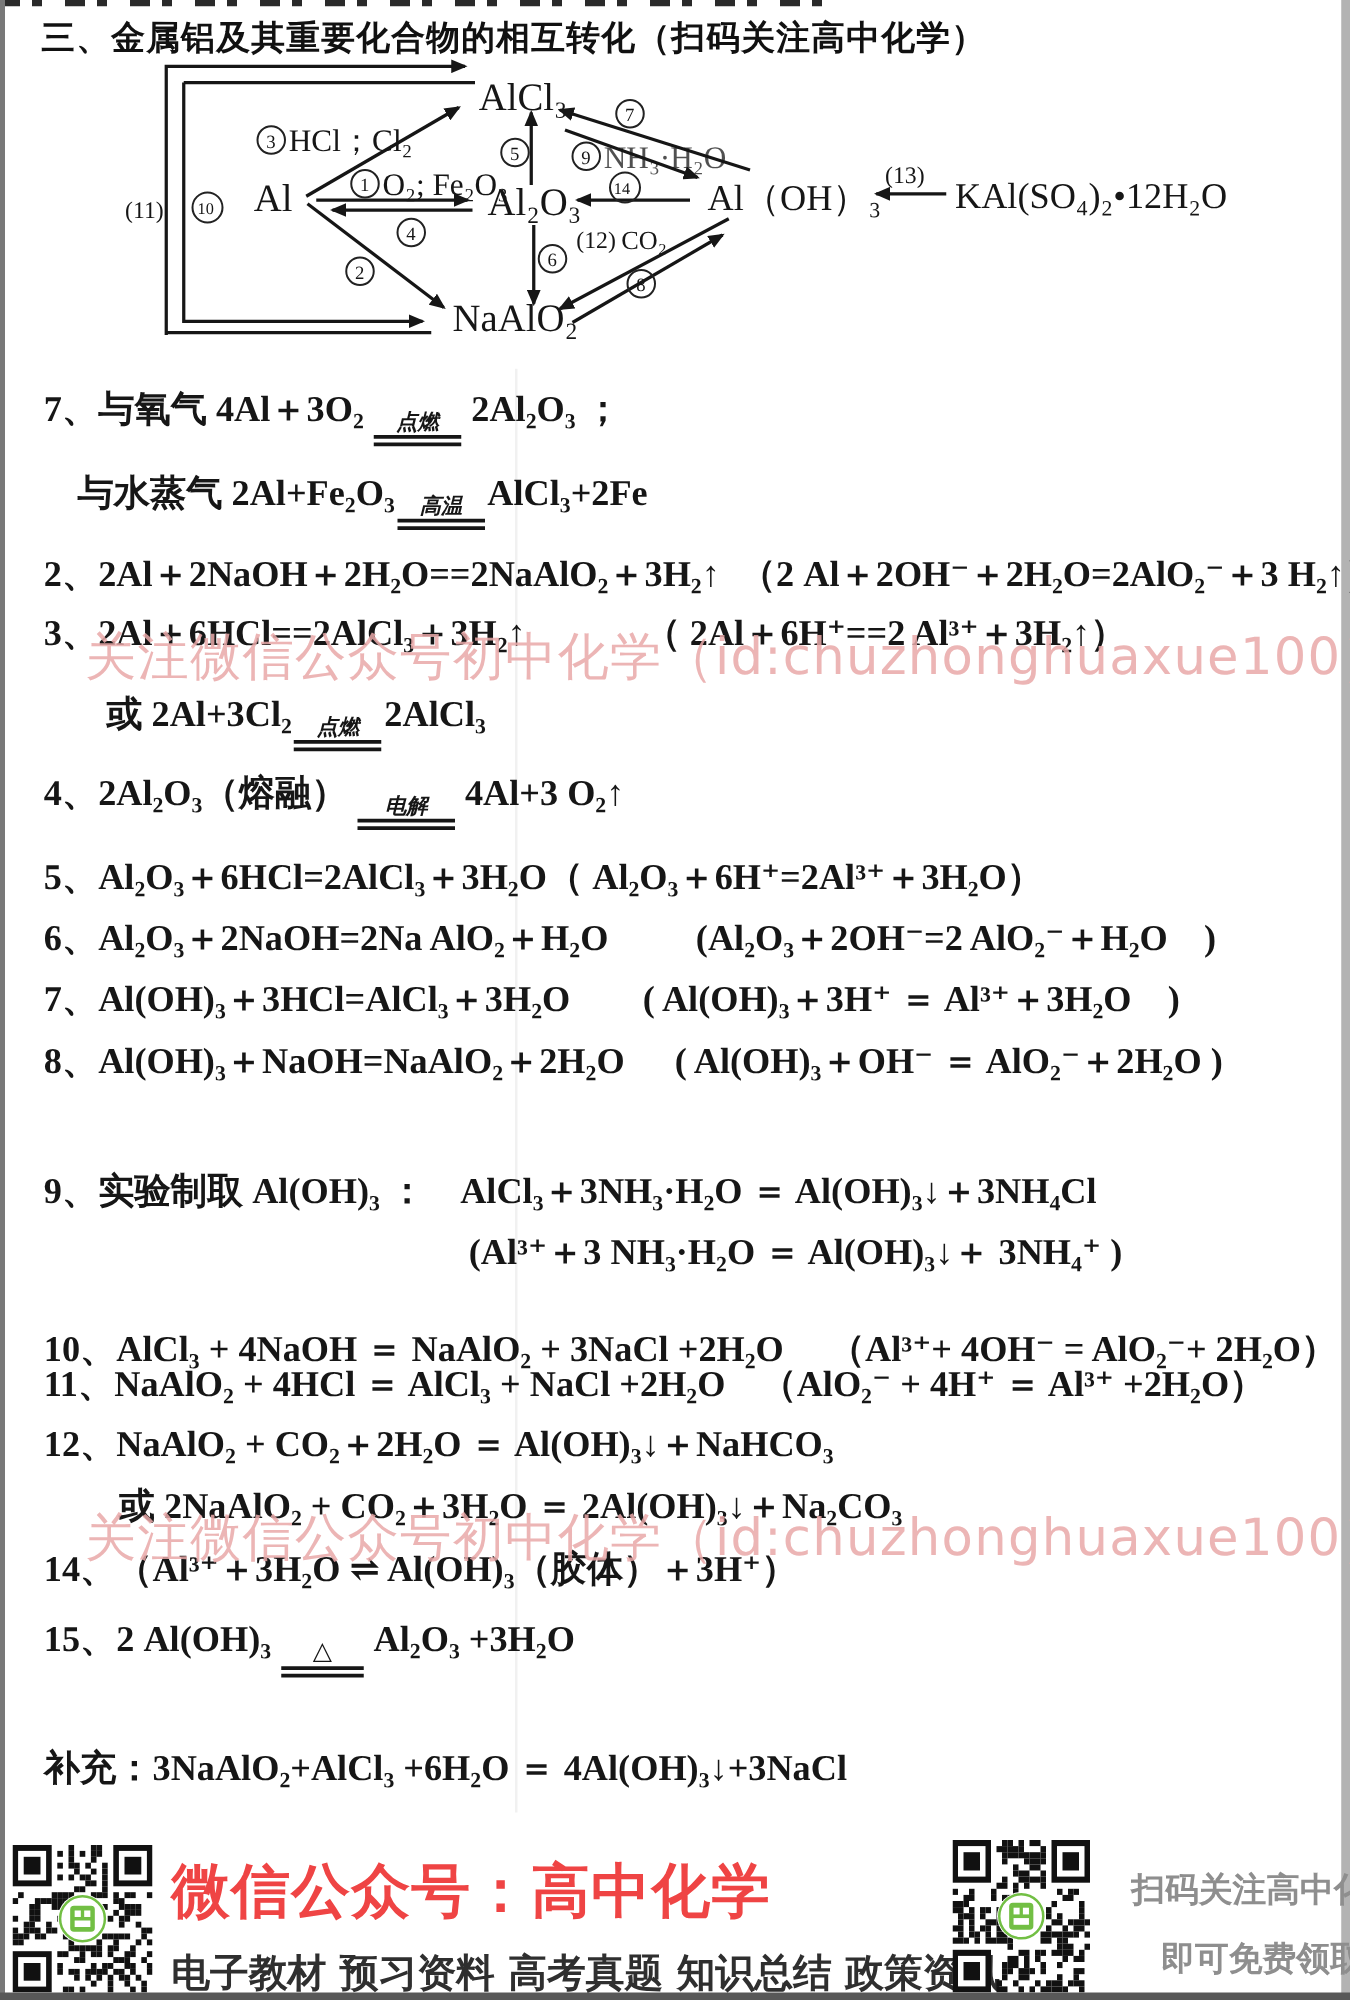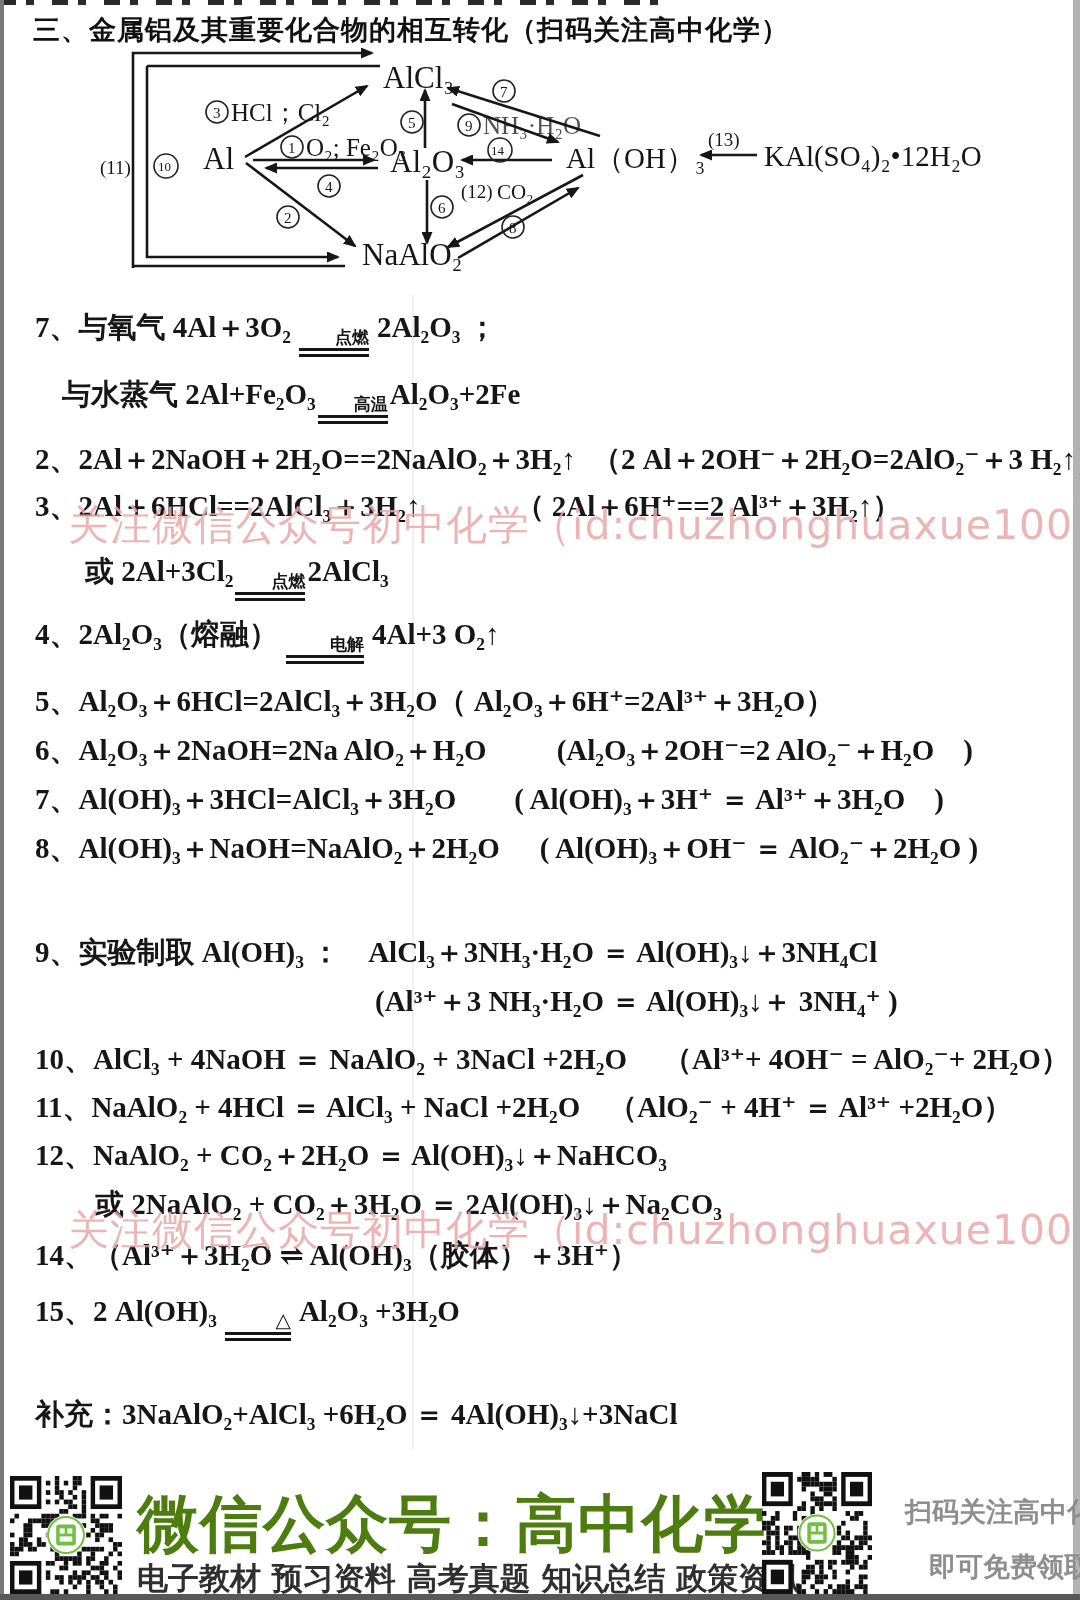--- a/index.html
+++ b/index.html
@@ -3,29 +3,29 @@
 <meta charset="utf-8">
 <style>
   html,body{margin:0;padding:0;}
   body{width:1080px;height:1600px;position:relative;background:#ffffff;overflow:hidden;
        font-family:"Liberation Serif","DejaVu Serif","DejaVu Sans",serif;}
   .abs{position:absolute;white-space:nowrap;}
   .title{left:33px;top:12px;font-family:"DejaVu Sans","Liberation Sans",sans-serif;
          font-weight:700;font-size:27px;color:#111;letter-spacing:1px;}
   .eq{font-weight:bold;font-size:29px;color:#161616;left:35px;}
   .eq .paren{display:inline-block;}
-  .cond-eq{display:inline-block;text-align:right;vertical-align:-6px;margin:0 8px;}
+  .cond-eq{display:inline-block;text-align:center;vertical-align:-6px;margin:0 8px;font-style:italic;}
   .cond-eq .cond{display:block;font-size:17px;line-height:17px;font-weight:bold;color:#161616;margin-bottom:2px;}
   .cond-eq .dbl{display:block;height:9px;min-width:70px;box-sizing:border-box;
                 border-top:3px solid #161616;border-bottom:3px solid #161616;}
   .wm{left:-16px;width:1110px;overflow:hidden;color:#e9a9a9;opacity:.85;
       font-family:"DejaVu Sans","Liberation Sans",sans-serif;
       font-size:41px;font-weight:400;letter-spacing:1px;}
   .footer-blue{left:137px;top:1482px;font-family:Liberation Serif, serif;
-      font-weight:700;font-size:62px;color:#4d7c0f;letter-spacing:1px;}
+      font-weight:700;font-size:47px;color:#ef4444;letter-spacing:1px;}
   .footer-sub{left:137px;top:1558px;font-family:"DejaVu Sans","Liberation Sans",sans-serif;
       font-weight:700;font-size:31px;color:#2f2f2f;}
   .footer-gray{font-family:"DejaVu Sans","Liberation Sans",sans-serif;
       font-weight:700;font-size:27px;color:#8e8e8e;}
   .edge{position:absolute;background:#787878;}
   .qr{position:absolute;}
   .artifact-top{left:33px;top:0;width:660px;height:5px;
       background:repeating-linear-gradient(90deg,#2a2a2a 0 16px,transparent 16px 26px,#2a2a2a 26px 34px,transparent 34px 52px);}
   .crease{position:absolute;left:412px;top:295px;width:2px;height:1155px;background:rgba(0,0,0,0.055);}
   svg text{fill:#161616;}
@@ -119,21 +119,21 @@
   <text class="lbl" x="231" y="79">HCl；Cl₂</text>
   <text class="lbl" x="306" y="114">O₂;  Fe₂O₃</text>
   <text class="lbl" x="483" y="92" style="opacity:.75">NH₃·H₂O</text>
   <text class="lbl" style="font-size:21px;" x="497" y="157">CO₂</text>
 </svg>
 
 <div class="abs eq" style="top:308px;">
   <span>7、与氧气 4Al＋3O₂</span><span class="cond-eq"><span class="cond">点燃</span><span class="dbl"></span></span><span>2Al₂O₃ ；</span>
 </div>
 <div class="abs eq" style="top:375px;left:62px;">
-  <span>与水蒸气 2Al+Fe₂O₃</span><span class="cond-eq" style="margin:0 2px;"><span class="cond">高温</span><span class="dbl"></span></span><span>Al₂O₃+2Fe</span>
+  <span>与水蒸气 2Al+Fe₂O₃</span><span class="cond-eq" style="margin:0 2px;"><span class="cond">高温</span><span class="dbl"></span></span><span>AlCl₃+2Fe</span>
 </div>
 <div class="abs eq" style="top:440px;">
   <span>2、2Al＋2NaOH＋2H₂O==2NaAlO₂＋3H₂↑</span><span class="paren" style="margin-left:16px;">（2 Al＋2OH⁻＋2H₂O=2AlO₂⁻＋3 H₂↑）</span>
 </div>
 <div class="abs eq" style="top:487px;">
   <span>3、2Al＋6HCl==2AlCl₃＋3H₂↑</span><span class="paren" style="margin-left:95px;">（ 2Al＋6H⁺==2 Al³⁺＋3H₂↑）</span>
 </div>
 <div class="abs eq" style="top:552px;left:85px;">
   <span>或 2Al+3Cl₂</span><span class="cond-eq" style="margin:0 2px;"><span class="cond">点燃</span><span class="dbl"></span></span><span>2AlCl₃</span>
 </div>
@@ -152,21 +152,21 @@
 <div class="abs eq" style="top:829px;">
   <span>8、Al(OH)₃＋NaOH=NaAlO₂＋2H₂O</span><span class="paren" style="margin-left:40px;">( Al(OH)₃＋OH⁻ ＝ AlO₂⁻＋2H₂O )</span>
 </div>
 <div class="abs eq" style="top:933px;">
   <span>9、实验制取 Al(OH)₃ ：</span><span class="paren" style="margin-left:28px;">AlCl₃＋3NH₃·H₂O ＝ Al(OH)₃↓＋3NH₄Cl</span>
 </div>
 <div class="abs eq" style="top:982px;left:375px;">
   <span>(Al³⁺＋3 NH₃·H₂O ＝ Al(OH)₃↓＋ 3NH₄⁺ )</span>
 </div>
 <div class="abs eq" style="top:1040px;">
-  <span>10、AlCl₃ + 4NaOH ＝ NaAlO₂ + 3NaCl +2H₂O</span><span class="paren" style="margin-left:36px;">（Al³⁺+ 4OH⁻ = AlO₂⁻+ 2H₂O）</span>
+  <span>10、AlCl₃ + 4NaOH ＝ NaAlO₂ + 3NaCl +2H₂O</span><span class="paren" style="margin-left:36px;margin-top:20px;">（Al³⁺+ 4OH⁻ = AlO₂⁻+ 2H₂O）</span>
 </div>
 <div class="abs eq" style="top:1088px;">
   <span>11、NaAlO₂ + 4HCl ＝ AlCl₃ + NaCl +2H₂O</span><span class="paren" style="margin-left:28px;text-align:center;">（AlO₂⁻ + 4H⁺ ＝ Al³⁺ +2H₂O）</span>
 </div>
 <div class="abs eq" style="top:1136px;">
   <span>12、NaAlO₂ + CO₂＋2H₂O ＝ Al(OH)₃↓＋NaHCO₃</span>
 </div>
 <div class="abs eq" style="top:1185px;left:95px;">
   <span>或 2NaAlO₂ + CO₂＋3H₂O ＝ 2Al(OH)₃↓＋Na₂CO₃</span>
 </div>

